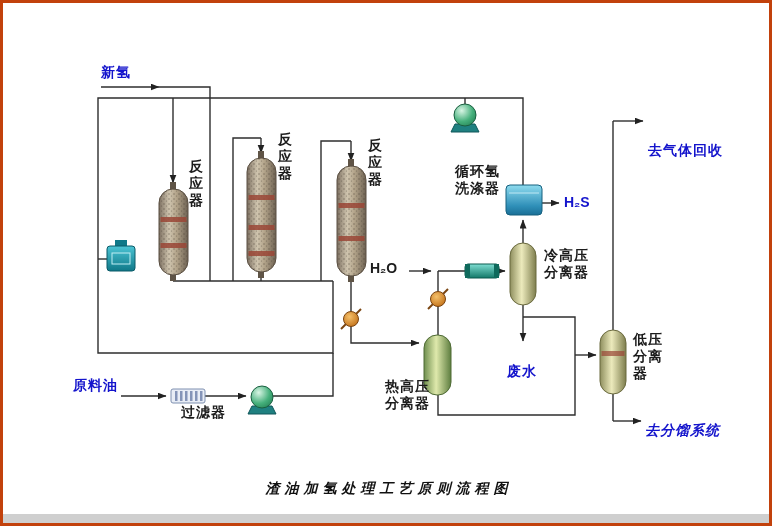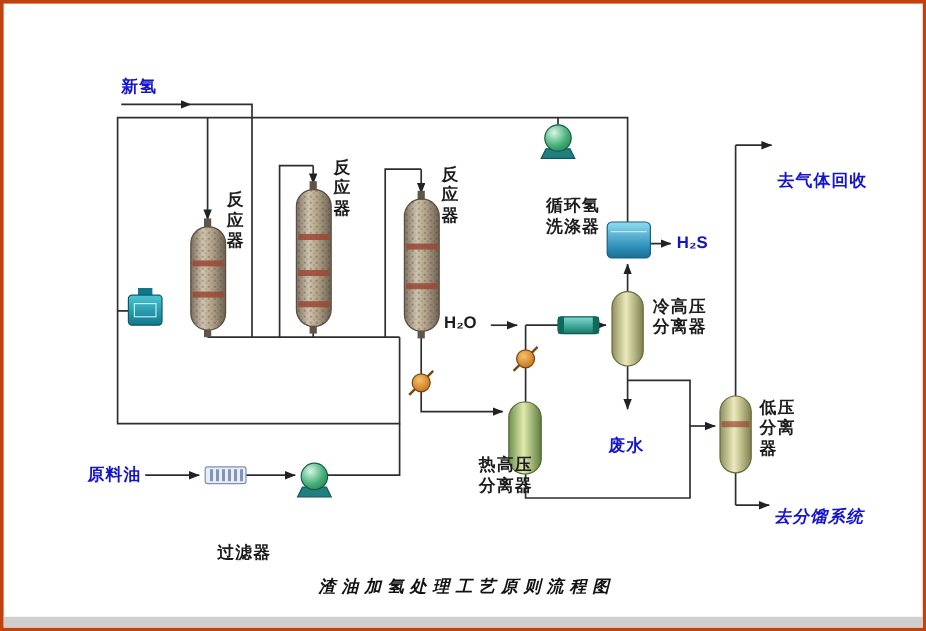--- a/index.html
+++ b/index.html
@@ -229,28 +229,28 @@
 
   <div class="lbl" style="left:452px;top:160px;text-align:right;">循环氢
 洗涤器</div>
   <div class="lbl blue" style="left:561px;top:191px;letter-spacing:0;">H₂S</div>
 
   <div class="lbl" style="left:541px;top:244px;text-align:center;">冷高压
 分离器</div>
   <div class="lbl blue" style="left:504px;top:344px;margin-top:16px;">废水</div>
 
   <div class="lbl" style="left:367px;top:257px;letter-spacing:0;">H₂O</div>
-  <div class="lbl" style="left:396px;top:376px;">热高压
+  <div class="lbl" style="left:382px;top:376px;font-family:Liberation Mono, monospace;">热高压
 分离器</div>
   <div class="lbl" style="left:630px;top:328px;">低压
 分离
 器</div>
 
-  <div class="lbl blue" style="left:70px;top:384px;">原料油</div>
-  <div class="lbl" style="left:178px;top:401px;margin-top:48px;">过滤器</div>
+  <div class="lbl blue" style="left:70px;top:374px;">原料油</div>
+  <div class="lbl" style="left:178px;top:401px;">过滤器</div>
 
   <div class="lbl blue" style="left:645px;top:109px;margin-top:30px;">去气体回收</div>
   <div class="lbl blue" style="left:642px;top:419px;font-style:italic;">去分馏系统</div>
 
   <div class="title">渣油加氢处理工艺原则流程图</div>
 
   <div class="bottom-bar"></div>
 </div>
 
 </body></html>

